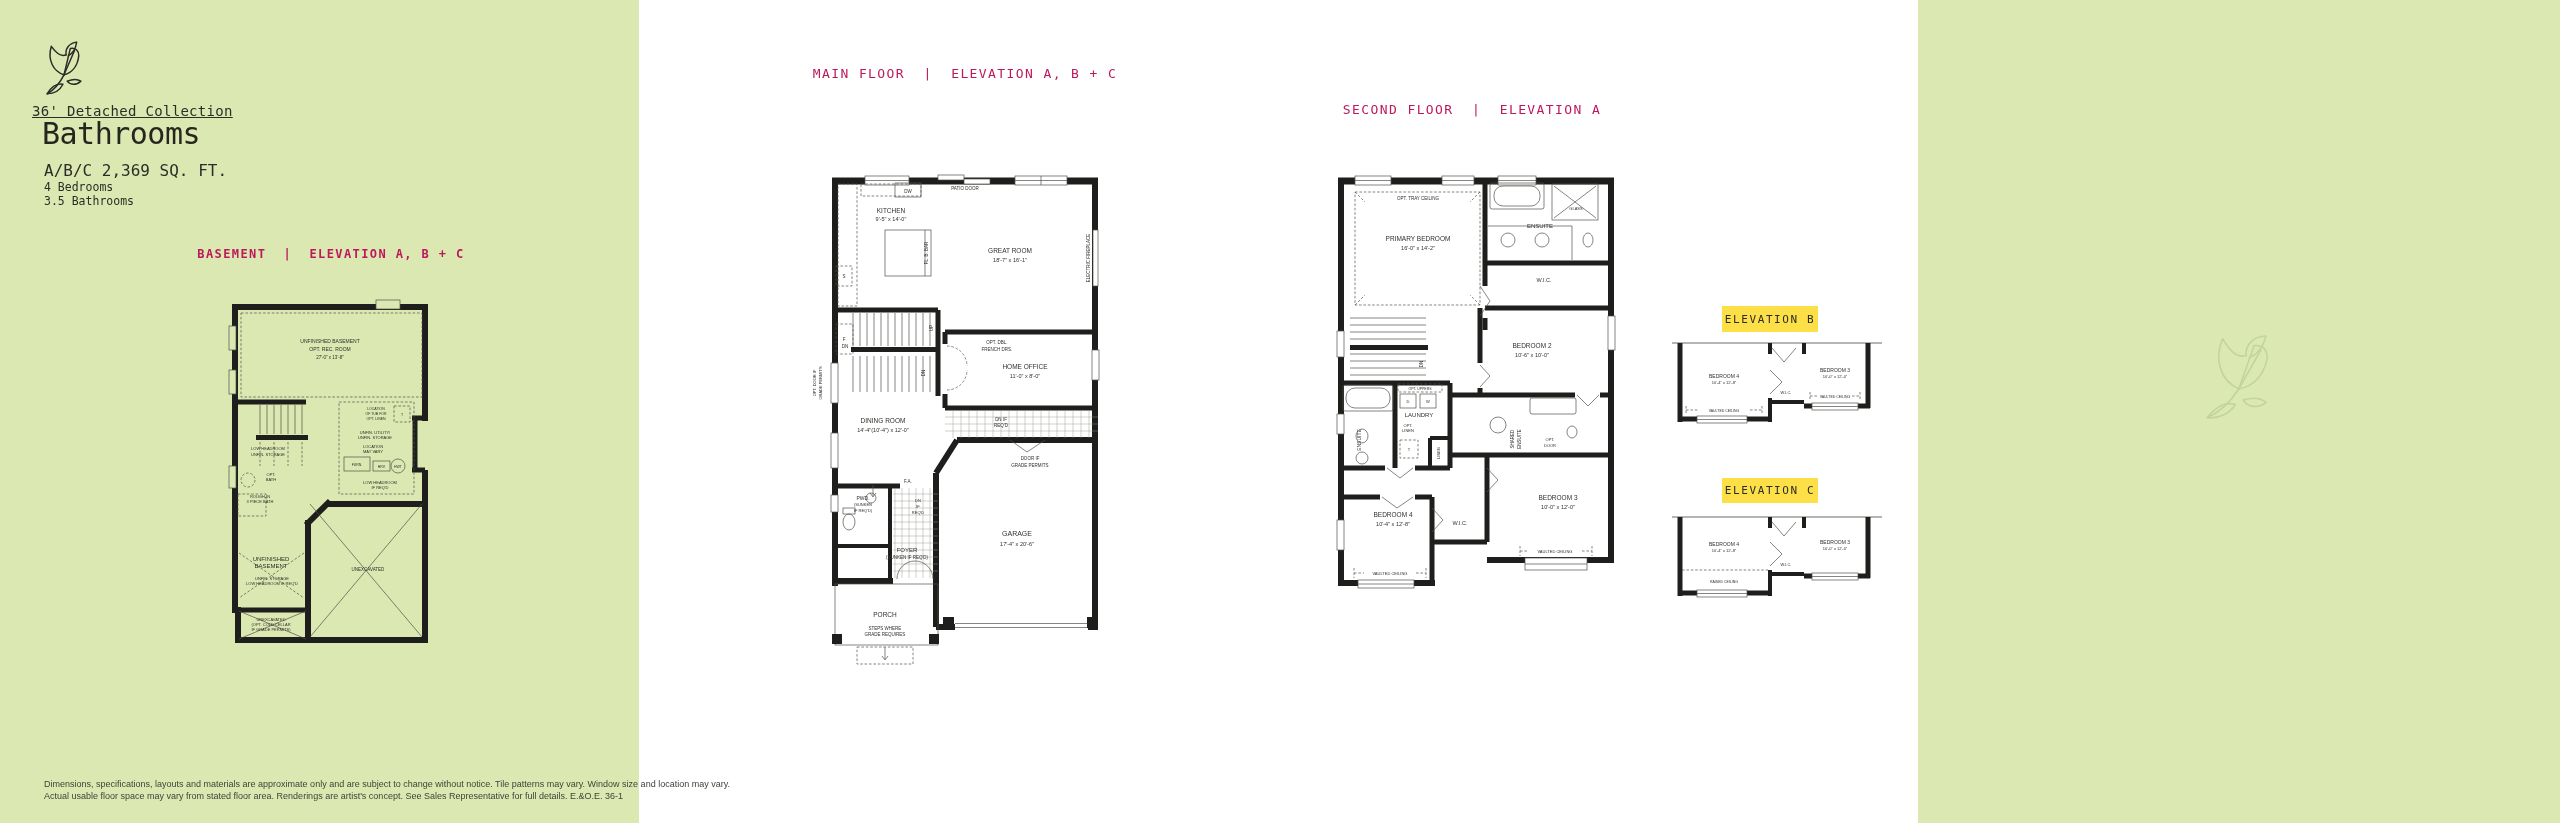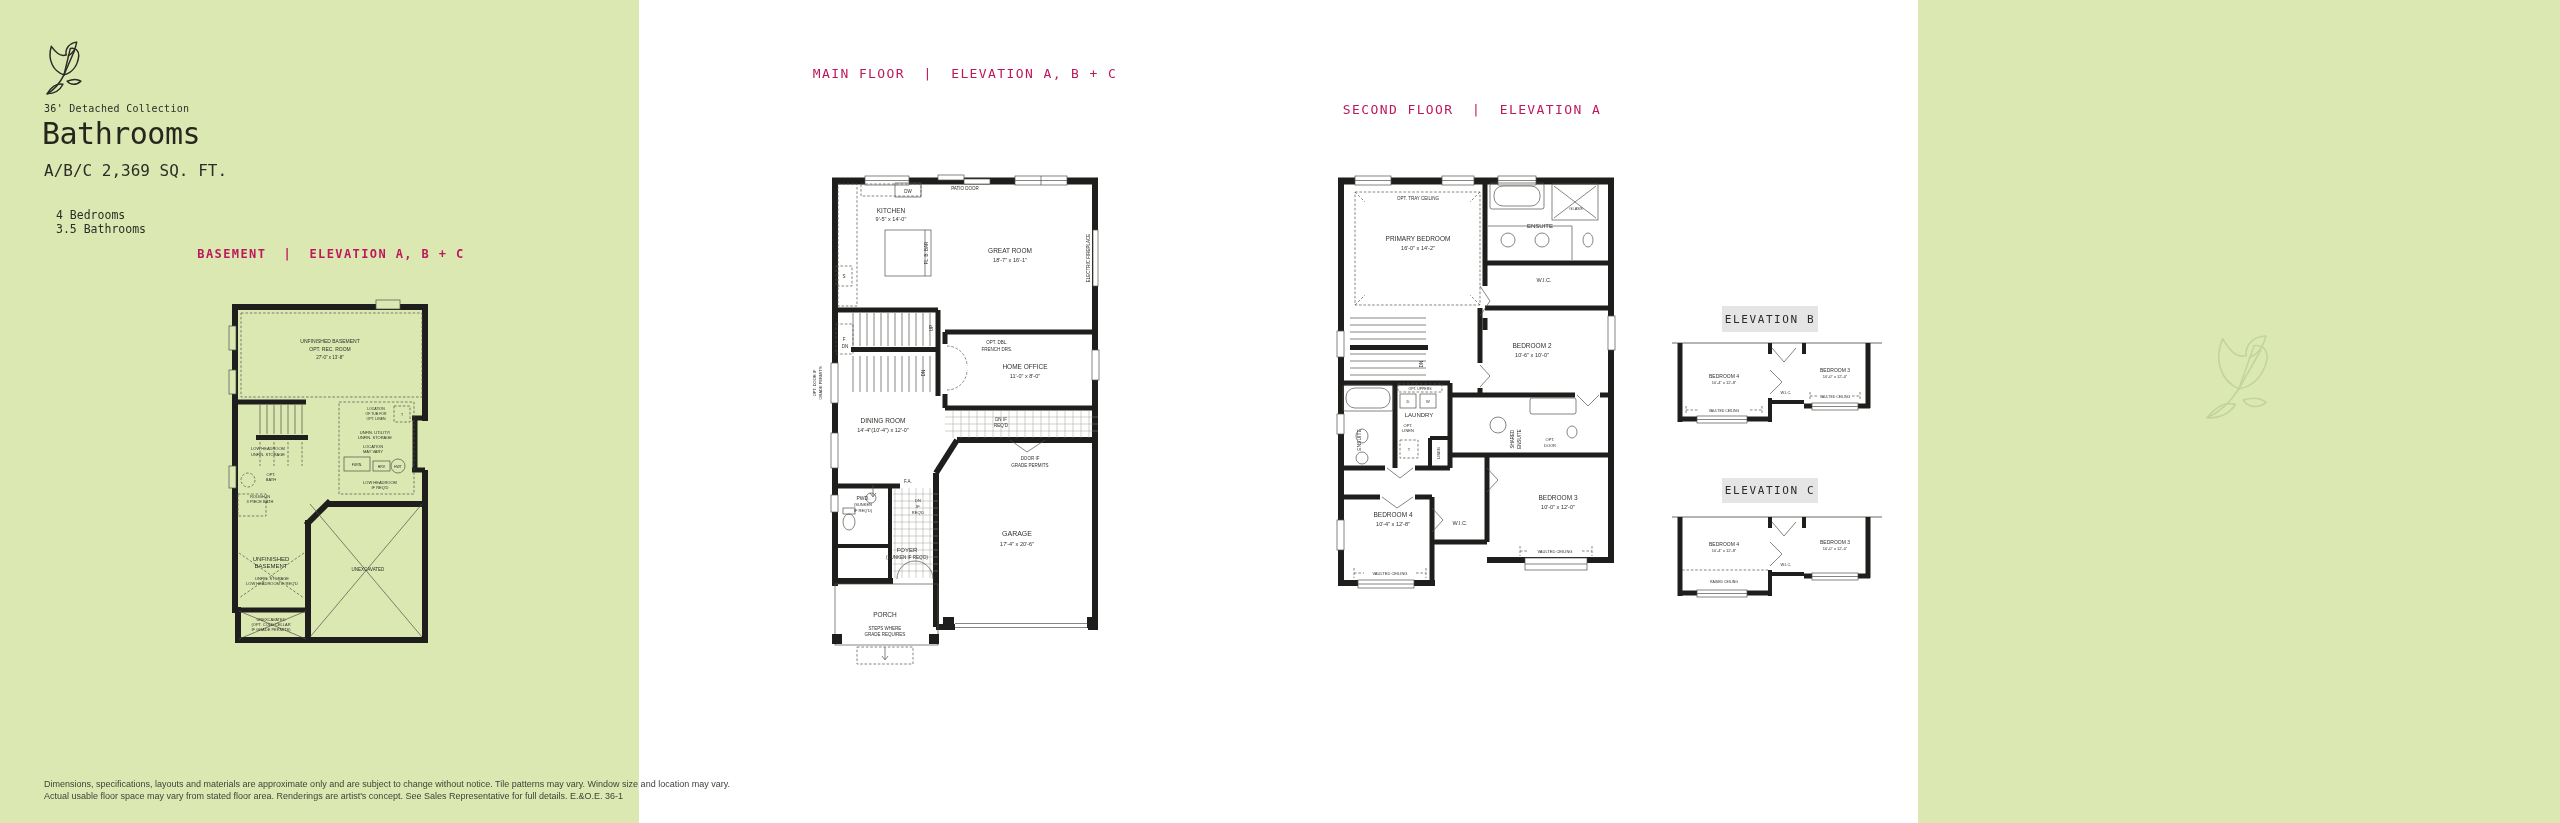--- a/index.html
+++ b/index.html
@@ -2,28 +2,28 @@
 <html><head>
 <meta charset="utf-8">
 <style>
   html,body{margin:0;padding:0;}
   body{width:2560px;height:823px;position:relative;background:#ffffff;
        font-family:"Liberation Sans",sans-serif;overflow:hidden;}
   .green-panel{position:absolute;top:0;height:823px;background:#dce8b2;}
   #left-panel{left:0;width:639px;}
   #right-panel{left:1918px;width:642px;}
   .mono{font-family:"DejaVu Sans Mono",monospace;}
-  .collection{position:absolute;left:44px;top:103px;font-size:10px;color:#2d2d28;letter-spacing:.3px;}
+  .collection{position:absolute;left:32px;top:103px;font-size:14px;color:#2d2d28;letter-spacing:.3px;text-decoration:underline;}
   .title{position:absolute;left:42px;top:116px;font-size:30px;color:#26261f;letter-spacing:-.5px;}
   .sqft{position:absolute;left:44px;top:161px;font-size:16px;color:#2d2d28;}
-  .facts{position:absolute;left:44px;top:208px;font-size:11.5px;line-height:14px;color:#2d2d28;margin-left:12px;}
+  .facts{position:absolute;left:44px;top:180px;font-size:11.5px;line-height:14px;color:#2d2d28;}
   .heading{position:absolute;transform:translateX(-50%);font-family:"DejaVu Sans Mono",monospace;
            font-size:13px;letter-spacing:1.4px;color:#be185d;white-space:pre;}
   .heading.small{font-size:12px;}
-  .badge{position:absolute;background:#e5e5e5;font-family:"DejaVu Sans Mono",monospace;
+  .badge{position:absolute;background:#fde047;font-family:"DejaVu Sans Mono",monospace;
          font-size:11px;letter-spacing:1.6px;color:#2b2b27;display:flex;align-items:center;justify-content:center;}
   .plan{position:absolute;}
   .footer{position:absolute;left:44px;top:778px;font-size:9px;line-height:12px;color:#3e4236;}
   svg text{font-family:"Liberation Sans",sans-serif;fill:#2f2f2b;}
   .t35{font-size:3.5px}.t4{font-size:4px}.t45{font-size:4.5px}.t5{font-size:5px}
   .t55{font-size:5.5px}.t6{font-size:6px}.t65{font-size:6.5px}.t7{font-size:7px}
   .mid{text-anchor:middle}
   .wall{stroke:#1e1e1c;fill:none}
   .thin{stroke:#50504a;stroke-width:.7;fill:none}
   .lite{stroke:#9a9a92;stroke-width:.45;fill:none}

